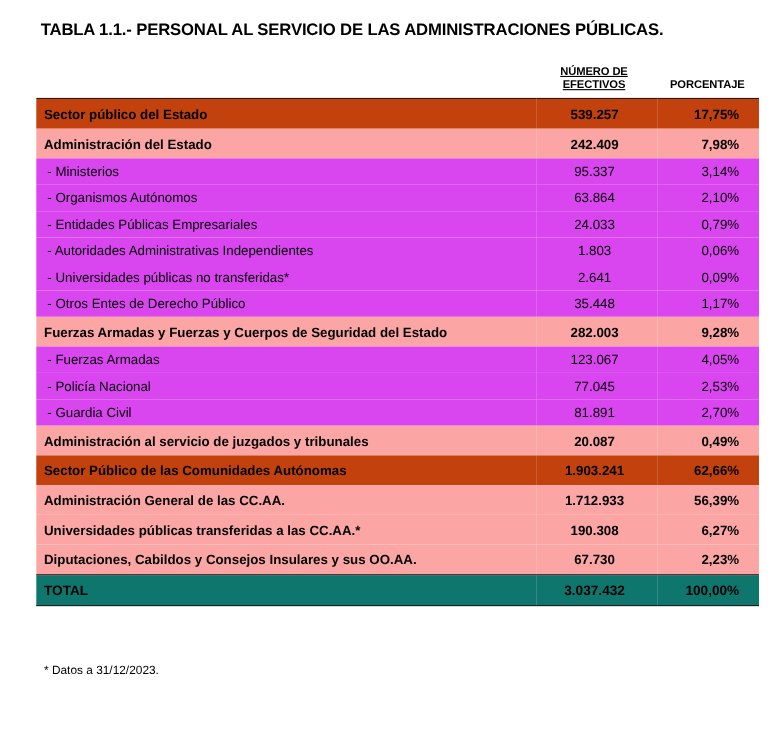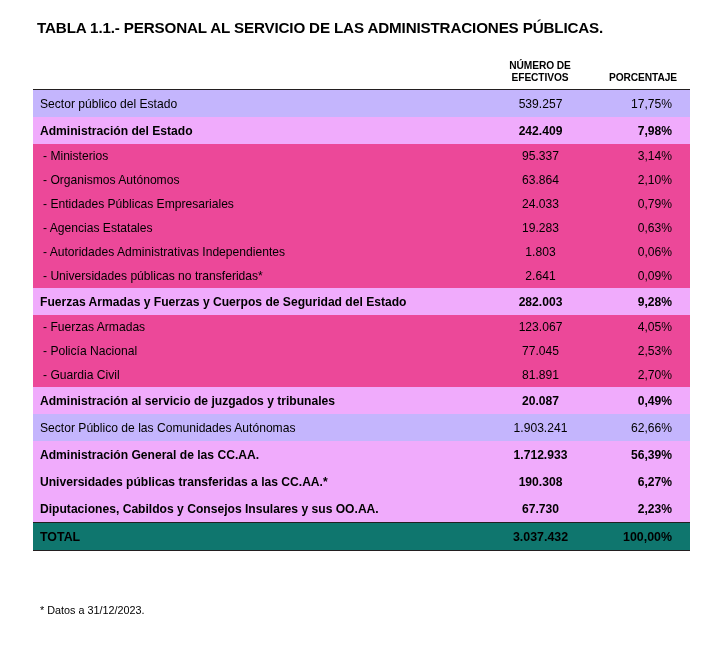--- a/index.html
+++ b/index.html
@@ -53,21 +53,21 @@
     font-weight: bold;
     text-align: center;
     vertical-align: bottom;
     padding: 0 0 6px 0;
     line-height: 11.5px;
     letter-spacing: -0.1px;
     border: none;
     background: #ffffff;
   }
   thead th.h-label { padding: 0; }
-  thead th.h-num   { padding-right: 6px; }
+  thead th.h-num   { padding-right: 6px; text-decoration: underline; }
   thead th.h-pct   { padding-right: 2px; }
   thead tr.header-row th {
     border-bottom: 1.6px solid #231f20;
   }
 
   
   tbody td {
     font-size: 12.1px;
     line-height: 14px;
     vertical-align: middle;
@@ -82,33 +82,33 @@
     text-align: center;
     padding-right: 6px;
   }
   td.cell-pct {
     text-align: right;
     padding-right: 18px;
   }
 
   
   tr.row-major td {
-    background: #c4b5fd;
-    font-weight: normal;
+    background: #c2410c;
+    font-weight: bold;
     height: 25px;
   }
   
   tr.row-group td {
-    background: #f0abfc;
+    background: #fca5a5;
     font-weight: bold;
     height: 25px;
   }
   
   tr.row-detail td {
-    background: #ec4899;
+    background: #d946ef;
     font-weight: normal;
     height: 22px;
   }
   tr.row-detail td.cell-label {
     padding-left: 10px;
   }
 
   
   tr.row-total td {
     background: #0f766e;
@@ -169,33 +169,33 @@
           <td class="cell-label">- Organismos Autónomos</td>
           <td class="cell-num">63.864</td>
           <td class="cell-pct">2,10%</td>
         </tr>
         <tr class="row-detail">
           <td class="cell-label">- Entidades Públicas Empresariales</td>
           <td class="cell-num">24.033</td>
           <td class="cell-pct">0,79%</td>
         </tr>
         <tr class="row-detail">
-          <td class="cell-label">- Agencias Estatales</td>
-          <td class="cell-num">19.283</td>
-          <td class="cell-pct">0,63%</td>
-        </tr>
-        <tr class="row-detail">
           <td class="cell-label">- Autoridades Administrativas Independientes</td>
           <td class="cell-num">1.803</td>
           <td class="cell-pct">0,06%</td>
         </tr>
         <tr class="row-detail">
           <td class="cell-label">- Universidades públicas no transferidas*</td>
           <td class="cell-num">2.641</td>
           <td class="cell-pct">0,09%</td>
+        </tr>
+        <tr class="row-detail">
+          <td class="cell-label">- Otros Entes de Derecho Público</td>
+          <td class="cell-num">35.448</td>
+          <td class="cell-pct">1,17%</td>
         </tr>
         <tr class="row-group">
           <td class="cell-label">Fuerzas Armadas y Fuerzas y Cuerpos de Seguridad del Estado</td>
           <td class="cell-num">282.003</td>
           <td class="cell-pct">9,28%</td>
         </tr>
         <tr class="row-detail">
           <td class="cell-label">- Fuerzas Armadas</td>
           <td class="cell-num">123.067</td>
           <td class="cell-pct">4,05%</td>

